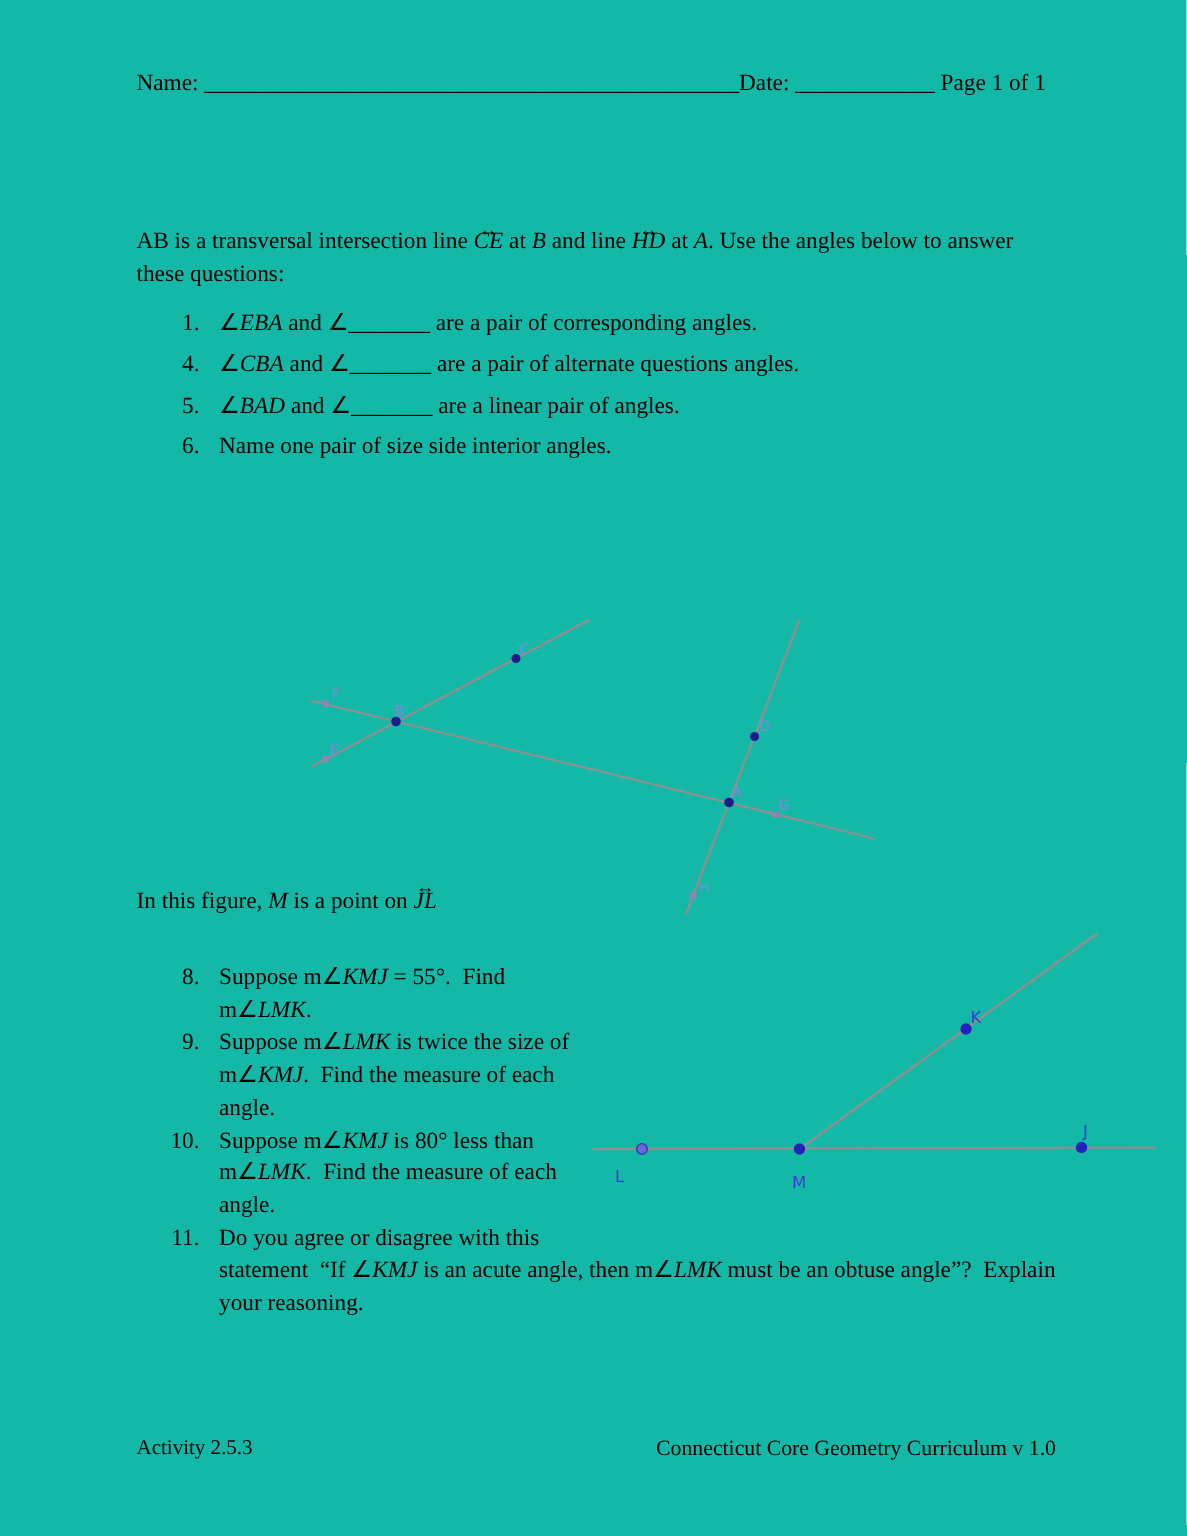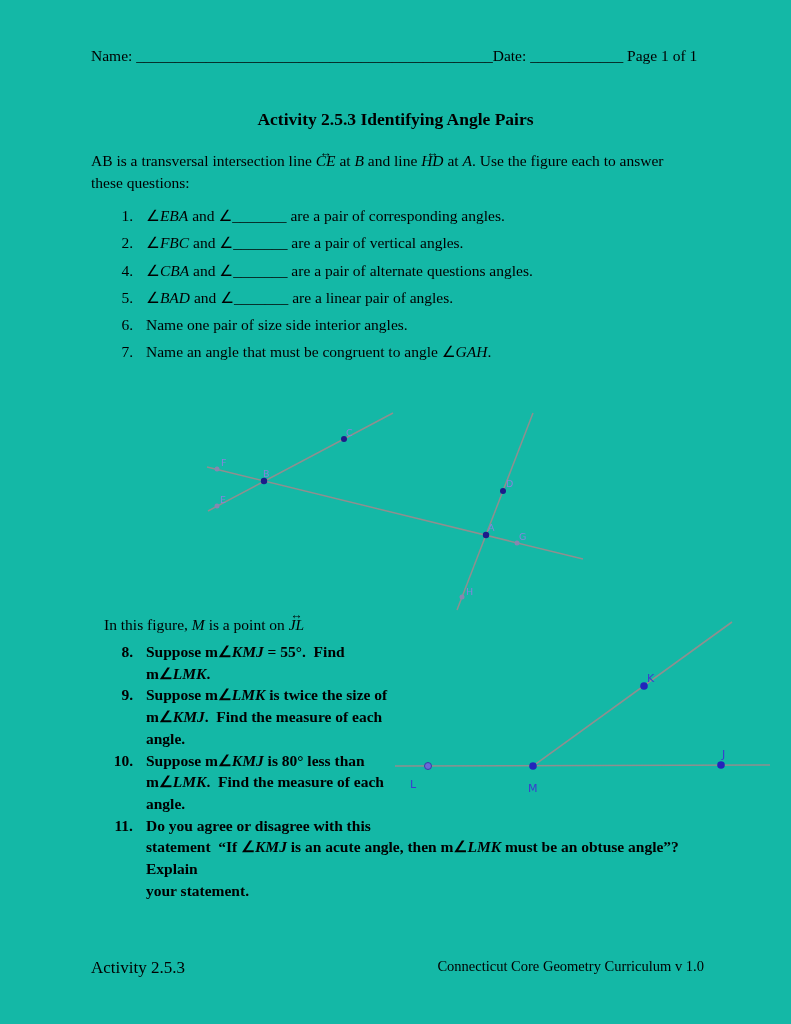--- a/index.html
+++ b/index.html
@@ -11,50 +11,47 @@
   .arrow::before{content:attr(data-arrow);position:absolute;top:-0.62em;left:50%;
                  transform:translateX(-50%);font-size:0.8em;font-style:normal;}
   .header-line{left:91px;top:47px;white-space:nowrap;}
   .doc-title{left:0;top:109px;width:791px;text-align:center;font-weight:bold;font-size:17.5px;}
   .intro{left:91px;top:150px;width:655px;line-height:22px;}
   .qlist{list-style:none;margin:0;padding:0;}
   .qlist li{padding-left:55px;text-indent:-55px;line-height:21.5px;}
   .num{display:inline-block;width:42px;text-align:right;margin-right:13px;text-indent:0;}
   .part1{left:91px;top:205px;width:650px;}
   .part1 li{margin-bottom:5.8px;}
-  .part2-intro{left:91px;top:616px;margin-left:13px;}
-  .part2{left:91px;top:641px;width:640px;font-weight:bold;}
+  .part2-intro{left:91px;top:592px;}
+  .part2{left:91px;top:641px;width:640px;}
   .part2 li{line-height:21.7px;}
   .fig1{left:200px;top:403px;}
   .fig2{left:390px;top:605px;}
-  .footer-left{left:91px;top:958px;font-size:17px;}
+  .footer-left{left:91px;top:958px;font-size:14px;}
   .footer-right{left:0;top:958px;width:704px;text-align:right;font-size:14.5px;}
   .fig-label{font-family:"DejaVu Sans",sans-serif;font-size:9.5px;}
   .fig-label2{font-family:"DejaVu Sans",sans-serif;font-size:11px;}
 </style>
 </head>
 <body>
 
 <div class="page">
 
   <div class="abs header-line">
     <span>Name:</span><span> ______________________________________________</span><span>Date:</span><span> ____________ </span><span>Page 1 of 1</span>
   </div>
 
-  <div class="abs doc-title">Activity 2.5.3 Identifying Angle Pairs</div>
 
-  <div class="abs intro"><span>AB is a transversal intersection line </span><span class="m arrow" data-arrow="↔">CE</span><span> at </span><span class="m">B</span><span> and line </span><span class="m arrow" data-arrow="↔">HD</span><span> at </span><span class="m">A</span><span>. Use the figure each to answer</span><br><span>these questions:</span></div>
+  <div class="abs intro"><span>AB is a transversal intersection line </span><span class="m arrow" data-arrow="↔">CE</span><span> at </span><span class="m">B</span><span> and line </span><span class="m arrow" data-arrow="↔">HD</span><span> at </span><span class="m">A</span><span>. Use the angles below to answer</span><br><span>these questions:</span></div>
 
   <ol class="abs qlist part1">
     <li><span class="num">1.</span><span><span>∠</span><span class="m">EBA</span><span> and ∠</span><span>_______</span><span> are a pair of corresponding angles.</span></span></li>
-    <li><span class="num">2.</span><span><span>∠</span><span class="m">FBC</span><span> and ∠</span><span>_______</span><span> are a pair of vertical angles.</span></span></li>
     <li><span class="num">4.</span><span><span>∠</span><span class="m">CBA</span><span> and ∠</span><span>_______</span><span> are a pair of alternate questions angles.</span></span></li>
     <li><span class="num">5.</span><span><span>∠</span><span class="m">BAD</span><span> and ∠</span><span>_______</span><span> are a linear pair of angles.</span></span></li>
     <li><span class="num">6.</span><span><span>Name one pair of size side interior angles.</span></span></li>
-    <li><span class="num">7.</span><span><span>Name an angle that must be congruent to angle </span><span>∠</span><span class="m">GAH</span><span>.</span></span></li>
   </ol>
 
   <svg class="abs fig1" width="390" height="215" viewBox="0 0 390 215">
     <line x1="193" y1="10" x2="8" y2="108" stroke-width="1.5" stroke="#8f8f8f"></line>
     <line x1="7" y1="64" x2="383" y2="156" stroke-width="1.5" stroke="#8f8f8f"></line>
     <line x1="333" y1="10" x2="257" y2="207" stroke-width="1.5" stroke="#8f8f8f"></line>
     <circle cx="144" cy="36" r="3" fill="#1c1c8a"></circle>
     <circle cx="64" cy="78" r="3.2" fill="#1c1c8a"></circle>
     <circle cx="17" cy="66" r="2.5" fill="#8787b0"></circle>
     <circle cx="17" cy="103" r="2.5" fill="#8787b0"></circle>
@@ -71,21 +68,21 @@
     <text class="fig-label" x="319" y="137" fill="#8585dd">G</text>
     <text class="fig-label" x="266" y="192" fill="#8585dd">H</text>
   </svg>
 
   <div class="abs part2-intro"><span>In this figure, </span><span class="m">M</span><span> is a point on </span><span class="m arrow" data-arrow="↔">JL</span></div>
 
   <ol class="abs qlist part2">
     <li><span class="num">8.</span><span><span>Suppose m∠</span><span class="m">KMJ</span><span> = 55°.&nbsp; Find</span><br><span>m∠</span><span class="m">LMK</span><span>.</span></span></li>
     <li><span class="num">9.</span><span><span>Suppose m∠</span><span class="m">LMK</span><span> is twice the size of</span><br><span>m∠</span><span class="m">KMJ</span><span>.&nbsp; Find the measure of each</span><br><span>angle.</span></span></li>
     <li><span class="num">10.</span><span><span>Suppose m∠</span><span class="m">KMJ</span><span> is 80° less than</span><br><span>m∠</span><span class="m">LMK</span><span>.&nbsp; Find the measure of each</span><br><span>angle.</span></span></li>
-    <li><span class="num">11.</span><span><span>Do you agree or disagree with this</span><br><span>statement&nbsp; “If ∠</span><span class="m">KMJ</span><span> is an acute angle, then m∠</span><span class="m">LMK</span><span> must be an obtuse angle”?&nbsp; Explain</span><br><span>your statement.</span></span></li>
+    <li><span class="num">11.</span><span><span>Do you agree or disagree with this</span><br><span>statement&nbsp; “If ∠</span><span class="m">KMJ</span><span> is an acute angle, then m∠</span><span class="m">LMK</span><span> must be an obtuse angle”?&nbsp; Explain</span><br><span>your reasoning.</span></span></li>
   </ol>
 
   <svg class="abs fig2" width="385" height="190" viewBox="0 0 385 190">
     <line x1="5" y1="161" x2="380" y2="160" stroke-width="1.6" stroke="#8f8f8f"></line>
     <line x1="143" y1="161" x2="342" y2="17" stroke-width="1.6" stroke="#8f8f8f"></line>
     <circle cx="38" cy="161" r="3.5" stroke="#3a3aa8" stroke-width="1" fill="#6a6ad8"></circle>
     <circle cx="143" cy="161" r="3.8" fill="#2323bb"></circle>
     <circle cx="254" cy="81" r="3.8" fill="#2323bb"></circle>
     <circle cx="331" cy="160" r="3.8" fill="#2323bb"></circle>
     <text class="fig-label2" x="20" y="183" fill="#3b3bd0">L</text>

